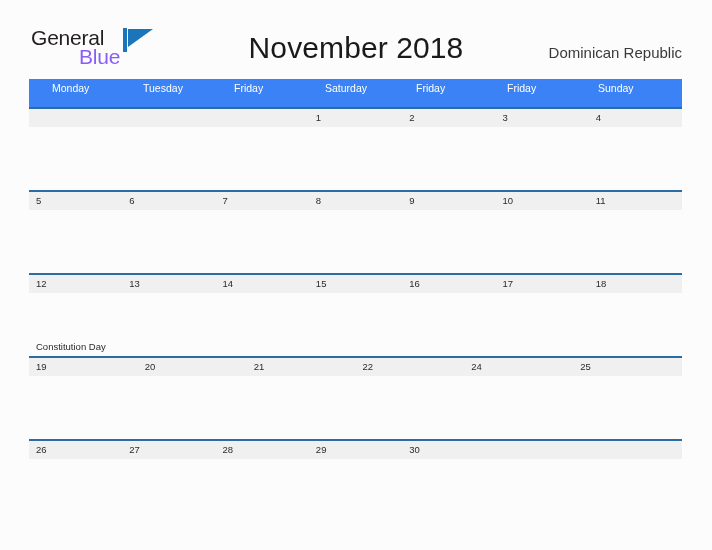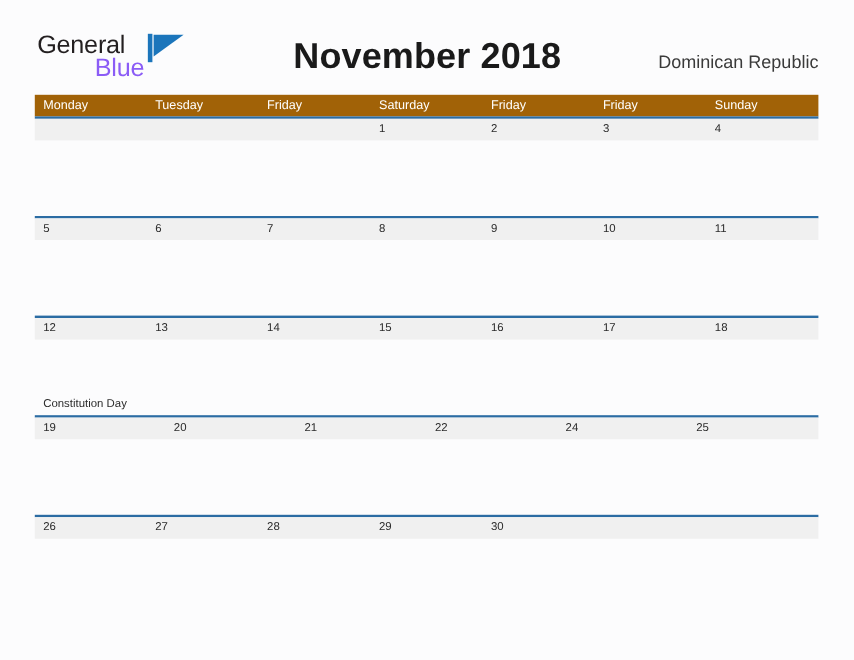--- a/index.html
+++ b/index.html
@@ -58,21 +58,21 @@
   }
 
   .cal-title {
     position: absolute;
     left: 0;
     right: 0;
     top: 31px;
     text-align: center;
     font-size: 30px;
     color: #1a1a1a;
-    font-weight: bold;
+    font-weight: normal;
     letter-spacing: 0.1px;
     margin: 0;
   }
 
   .cal-country {
     position: absolute;
     right: 30px;
     top: 44px;
     font-size: 15px;
     color: #3a3a3a;
@@ -82,22 +82,23 @@
   
   .calendar {
     position: absolute;
     left: 29px;
     top: 79px;
     width: 653px;
   }
 
   .weekday-row {
     display: flex;
-    background: #a16207;
-    height: 18px;
+    background: #3b82f6;
+    height: 28px;
+    padding-left: 16px;
   }
   .weekday-cell {
     flex: 1 1 0;
     color: #ffffff;
     font-size: 10.5px;
     line-height: 18px;
     padding-left: 7px;
     box-sizing: border-box;
     white-space: nowrap;
     overflow: hidden;

